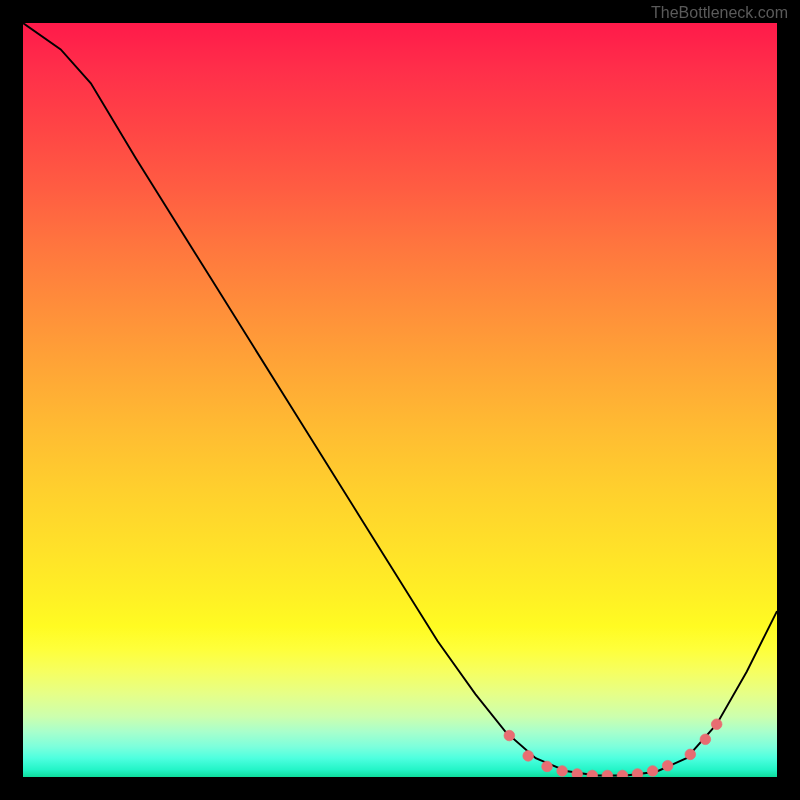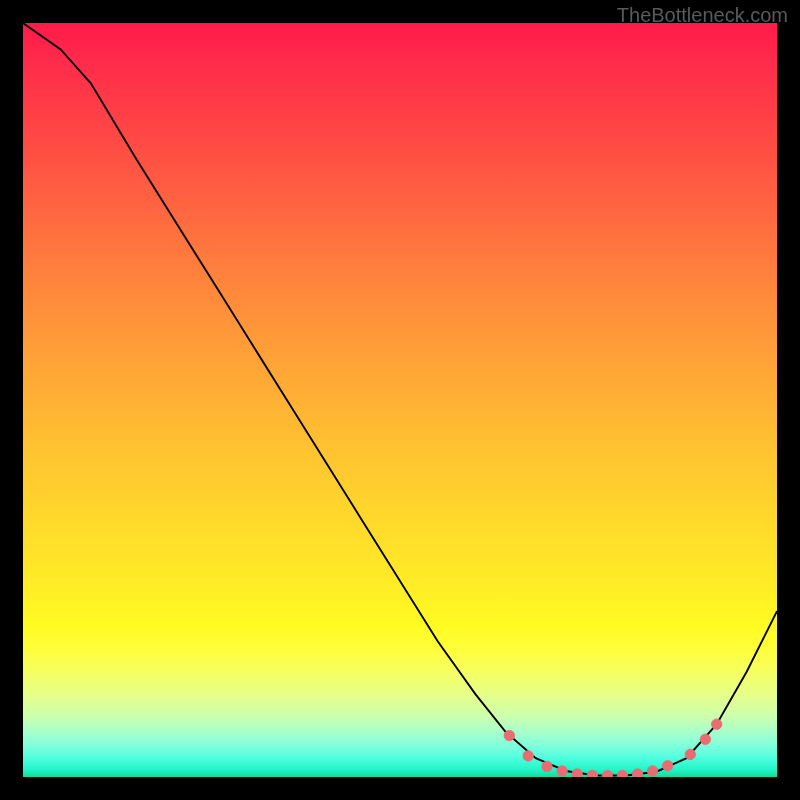--- a/index.html
+++ b/index.html
@@ -2,21 +2,21 @@
 <html><head>
 <meta charset="utf-8">
 <style>
   * { margin: 0; padding: 0; box-sizing: border-box; }
   body { width: 800px; height: 800px; background: #000; position: relative; font-family: Arial, sans-serif; overflow: hidden; }
   .watermark {
     position: absolute;
     top: 4px;
     right: 12px;
     color: #5a5a5a;
-    font-size: 20px;
+    font-size: 16px;
     font-weight: 500;
     z-index: 10;
   }
   .plot-area {
     position: absolute;
     left: 23px;
     top: 23px;
     width: 754px;
     height: 754px;
     overflow: hidden;

